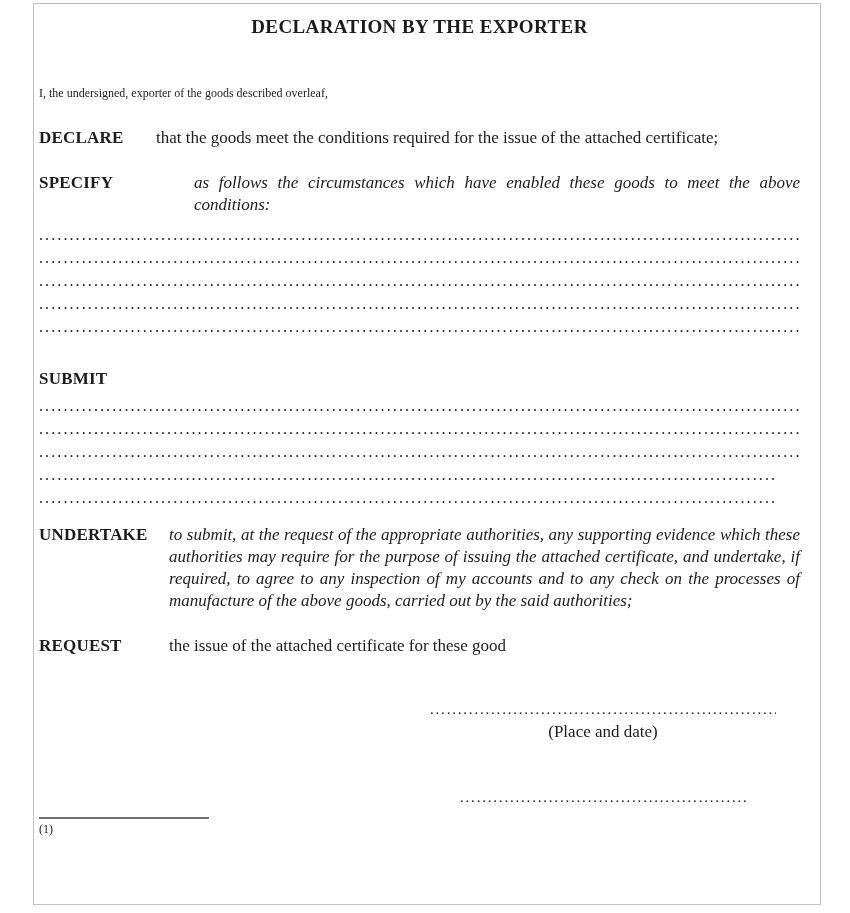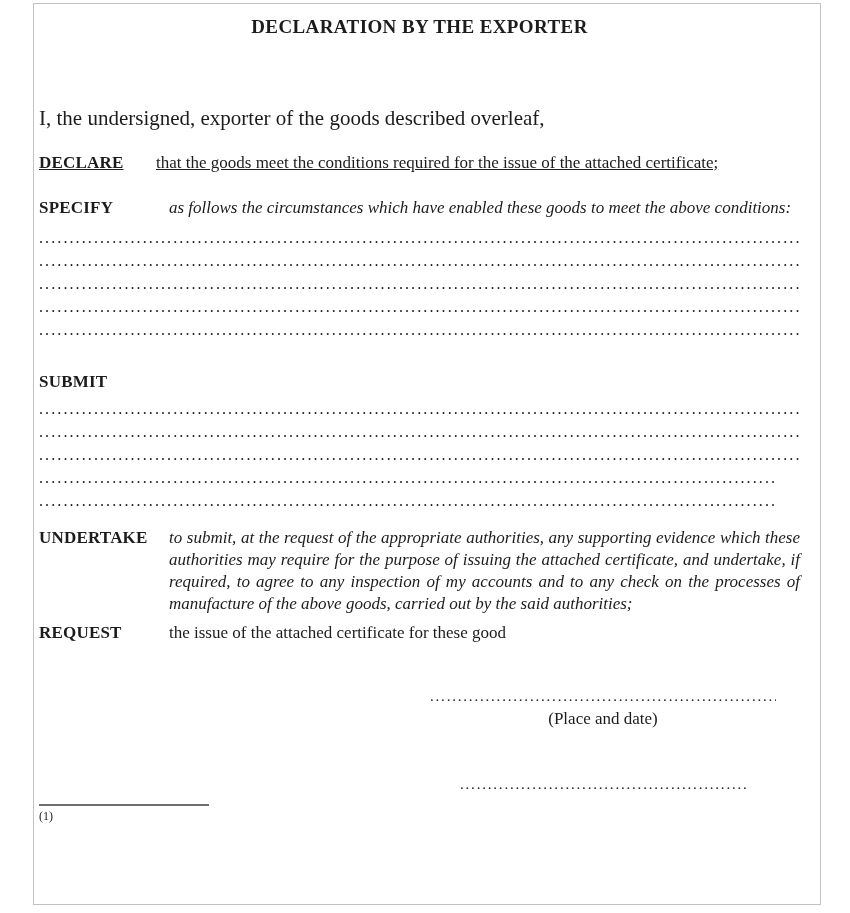--- a/index.html
+++ b/index.html
@@ -29,45 +29,45 @@
     overflow: hidden;
   }
   .title {
     margin: 12px 0 0 0;
     text-align: center;
     font-size: 19px;
     font-weight: bold;
     letter-spacing: 0.4px;
   }
   .intro {
-    margin: 69px 0 0 0;
-    font-size: 21px;
+    margin: 44px 0 0 0;
+    font-size: 12px;
     line-height: 22px;
   }
   .row {
     display: flex;
     align-items: flex-start;
     font-size: 17px;
     line-height: 22px;
   }
   .row .label {
     flex: 0 0 130px;
     font-weight: bold;
     letter-spacing: 0.2px;
   }
   .row.declare .label { flex-basis: 117px; }
   .row .text {
     flex: 1 1 auto;
   }
   .row .text.justify { text-align: justify; font-style: italic; }
-  .row.declare   { margin-top: 23px; text-decoration: underline; }
-  .row.specify   { margin-top: 23px; }
+  .row.declare   { margin-top: 23px; }
+  .row.specify   { margin-top: 23px; gap: 25px; }
   .row.submit    { margin-top: 30px; }
   .row.undertake { margin-top: 15px; }
-  .row.request   { margin-top: 7px; }
+  .row.request   { margin-top: 23px; }
   sup.fn-ref {
     font-size: 11px;
     line-height: 0;
     vertical-align: 6px;
   }
   .dotlines { margin-top: 7px; }
   .dotlines.submit-lines { margin-top: 4px; }
   .dotline {
     height: 23px;
     line-height: 23px;

